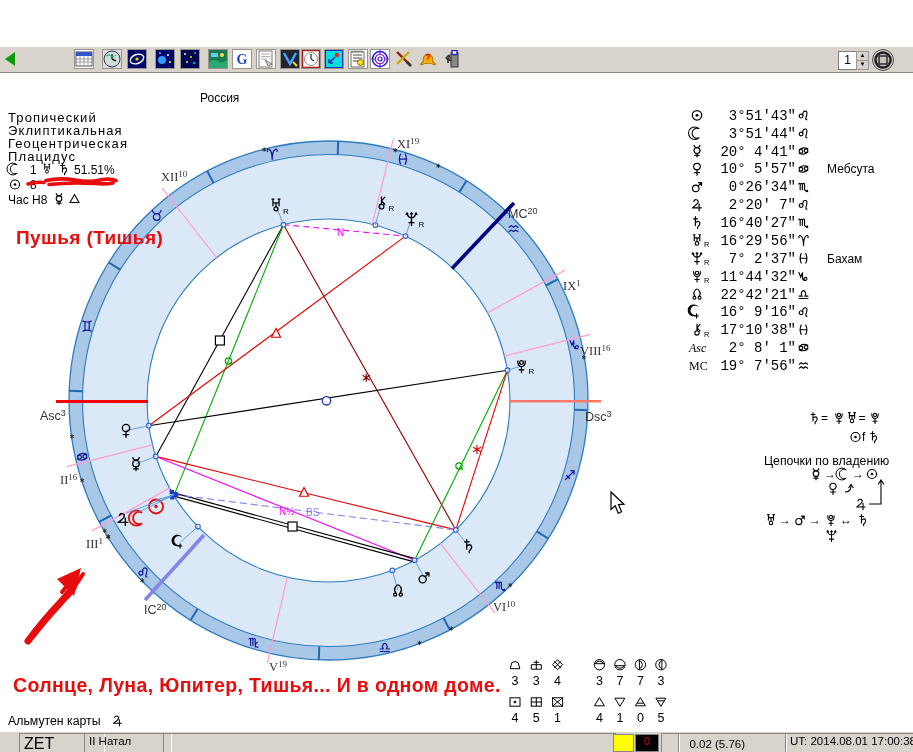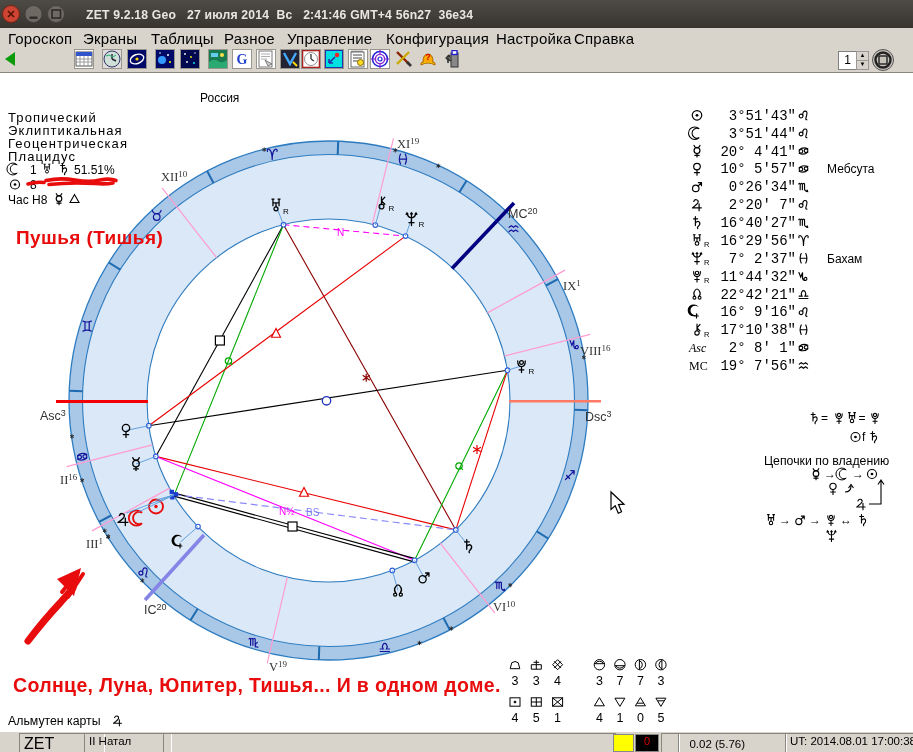--- a/index.html
+++ b/index.html
@@ -1,38 +1,17 @@
 <!DOCTYPE html>
 <html><head><meta charset="utf-8"><style>
 html,body{margin:0;padding:0;width:913px;height:752px;overflow:hidden;background:#fff;
 font-family:"Liberation Sans",sans-serif;-webkit-font-smoothing:antialiased}
 #root{position:relative;width:913px;height:752px}
 </style></head><body>
 <div id="root">
-<div style="position:absolute;left:0;top:0;width:913px;height:28px;background:linear-gradient(#4e4a45,#38352f)">
- <svg width="913" height="28">
-  <circle cx="11" cy="14" r="8.5" fill="#cc4433" stroke="#772211"></circle>
-        <path d="M8,11 L14,17 M14,11 L8,17" stroke="#551100" stroke-width="1.6"></path>
-  <circle cx="33.5" cy="14" r="8.5" fill="#6e6a63" stroke="#44413c"></circle>
-        <rect x="29.5" y="16.5" width="8" height="2.4" fill="#2e2b27"></rect>
-  <circle cx="56" cy="14" r="8.5" fill="#6e6a63" stroke="#44413c"></circle>
-        <rect x="52" y="10" width="8.5" height="8" fill="none" stroke="#2e2b27" stroke-width="1.6"></rect>
-  <text x="86" y="19" font-size="12.2" font-weight="bold" fill="#e9e6e0" letter-spacing="0.2">ZET 9.2.18 Geo&nbsp;&nbsp;&nbsp;27 июля 2014&nbsp;&nbsp;Вс&nbsp;&nbsp;&nbsp;2:41:46 GMT+4 56n27&nbsp;&nbsp;36e34</text>
- </svg>
-</div>
-<div style="position:absolute;left:0;top:28px;width:913px;height:19px;background:#d8d4cc;font-size:15px;letter-spacing:0.2px;color:#000;border-bottom:1px solid #b8b4ac">
-      <span style="position:absolute;left:8px;top:2px">Гороскоп</span>
-      <span style="position:absolute;left:83px;top:2px">Экраны</span>
-      <span style="position:absolute;left:151px;top:2px">Таблицы</span>
-      <span style="position:absolute;left:224px;top:2px">Разное</span>
-      <span style="position:absolute;left:287px;top:2px">Управление</span>
-      <span style="position:absolute;left:386px;top:2px">Конфигурация</span>
-      <span style="position:absolute;left:496px;top:2px">Настройка</span>
-      <span style="position:absolute;left:574px;top:2px">Справка</span>
-    </div>
 <div style="position:absolute;left:0;top:47px;width:913px;height:25px;background:#d8d4cc;border-bottom:1px solid #8a867e">
       <svg style="position:absolute;left:3px;top:4px" width="14" height="16" viewBox="0 0 14 16">
         <path d="M12,1 L2,8 L12,15 Z" fill="#0a9a0a"></path>
       </svg>
       <div style="position:absolute;left:75.4px;top:3px;width:18px;height:18px;background:#fff;outline:1px solid #9a958d"><svg width="18" height="18" viewBox="0 0 18 18">
           <rect x="1" y="2" width="16" height="14" fill="#fff" stroke="#555"></rect>
           <rect x="1" y="2" width="16" height="4" fill="#3355cc"></rect>
           <path d="M5,6 V16 M9,6 V16 M13,6 V16 M1,9 H17 M1,12 H17" stroke="#888" stroke-width="0.8"></path>
         </svg></div>
       <div style="position:absolute;left:103px;top:3px;width:18px;height:18px;background:#ddd;outline:1px solid #9a958d"><svg width="18" height="18" viewBox="0 0 18 18">

